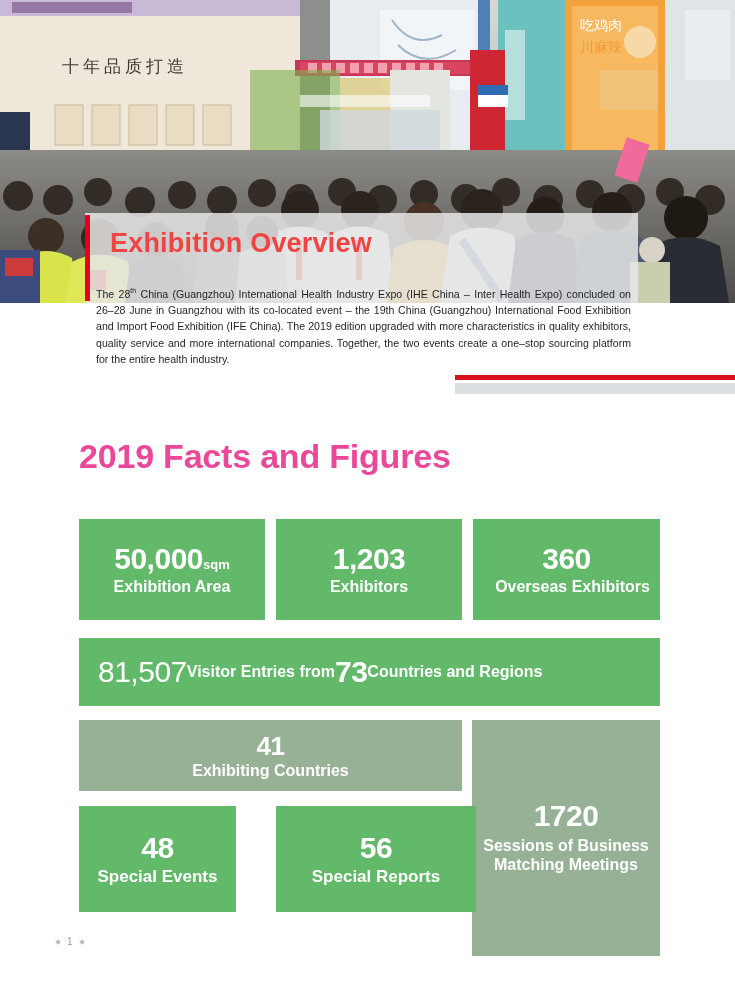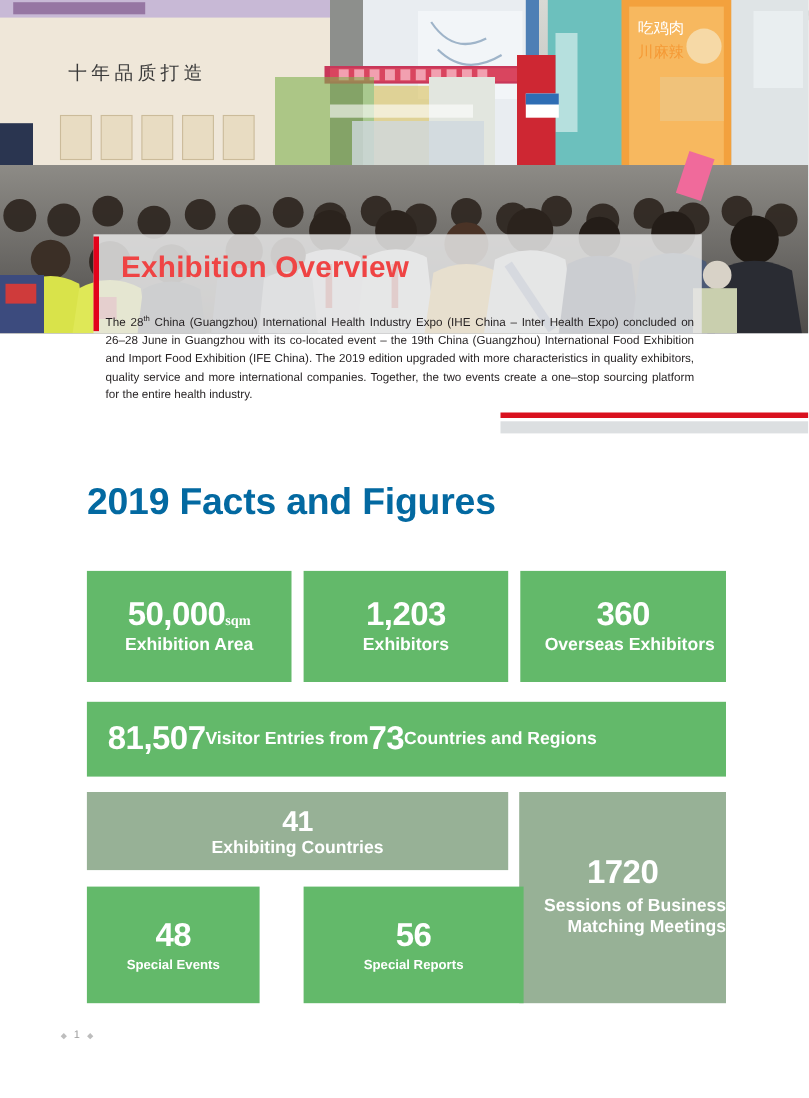--- a/index.html
+++ b/index.html
@@ -38,77 +38,77 @@
   .overview-body sup{font-size:7px;vertical-align:super;}
 
   
   .divider{position:absolute;left:455px;top:375px;width:280px;height:19px;}
   .divider .red{position:absolute;left:0;top:0;width:280px;height:5px;background:#d9111f;}
   .divider .gray{position:absolute;left:0;top:8px;width:280px;height:11px;background:#dcdfe1;}
 
   
   .section-title{
     position:absolute;left:79px;top:437px;
-    font-size:34px;font-weight:bold;color:#0369a1;letter-spacing:-0.2px;
+    font-size:34px;font-weight:bold;color:#ec4899;letter-spacing:-0.2px;
     font-family:"Liberation Sans", sans-serif;
   }
 
   
   .stat{
     position:absolute;
     display:flex;flex-direction:column;align-items:center;justify-content:center;
     color:#ffffff;text-align:center;box-sizing:border-box;
     line-height:1;
   }
   .stat.green{background:#63b96a;}
-  .stat.muted{background:#97b196;text-align:right;}
+  .stat.muted{background:#97b196;}
 
   .stat .num{font-weight:bold;letter-spacing:-0.5px;}
   .stat .lbl{font-weight:bold;}
 
   
   #box-area   {left:79px; top:519px; width:186px;height:101px;}
   #box-exh    {left:276px;top:519px; width:186px;height:101px;}
   #box-ovs    {left:473px;top:519px; width:187px;height:101px;}
 
   #box-area .num{font-size:30px;}
-  #box-area .sub{font-size:13px;font-weight:bold;vertical-align:baseline;font-family:Liberation Serif, serif;}
+  #box-area .sub{font-size:13px;font-weight:bold;vertical-align:baseline;}
   #box-area .lbl{font-size:16px;margin-top:5px;}
 
   #box-exh .num{font-size:30px;}
   #box-exh .lbl{font-size:16px;margin-top:5px;}
 
   #box-ovs .num{font-size:30px;}
   #box-ovs .lbl{font-size:16px;margin-top:5px;white-space:nowrap;margin-left:12px;}
 
   
   #box-visitors{
     left:79px;top:638px;width:581px;height:68px;
     flex-direction:row;align-items:center;justify-content:flex-start;
     padding-left:19px;
   }
-  #box-visitors .n1{font-size:30px;font-weight:bold;letter-spacing:-0.5px;}
+  #box-visitors .n1{font-size:30px;font-weight:normal;letter-spacing:-0.5px;}
   #box-visitors .t1{font-size:16px;font-weight:bold;}
   #box-visitors .n2{font-size:30px;font-weight:bold;letter-spacing:-0.5px;}
   #box-visitors .t2{font-size:16px;font-weight:bold;}
 
   
   #box-countries{left:79px;top:720px;width:383px;height:71px;}
   #box-countries .num{font-size:26px;}
   #box-countries .lbl{font-size:16px;margin-top:4px;}
 
-  #box-sessions{left:472px;top:720px;width:188px;height:192px;}
+  #box-sessions{left:472px;top:720px;width:188px;height:236px;}
   #box-sessions .num{font-size:30px;}
   #box-sessions .lbl{font-size:16px;margin-top:6px;line-height:1.18;}
 
   
   #box-events{left:79px; top:806px;width:157px;height:106px;}
   #box-reports{left:276px;top:806px;width:200px;height:106px;}
   #box-events .num,#box-reports .num{font-size:30px;}
-  #box-events .lbl,#box-reports .lbl{font-size:12px;margin-top:5px;}
+  #box-events .lbl,#box-reports .lbl{font-size:17px;margin-top:5px;}
 
   
   .footer{
     position:absolute;left:56px;top:936px;
     display:flex;align-items:center;gap:7px;
     color:#9b9b9b;font-size:10px;
     font-family:"Liberation Sans", sans-serif;
   }
   .footer .dia{
     width:4px;height:4px;background:#bdbdbd;transform:rotate(45deg);display:inline-block;

